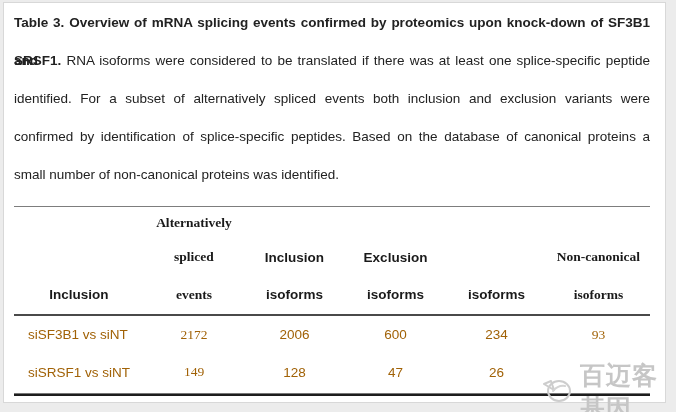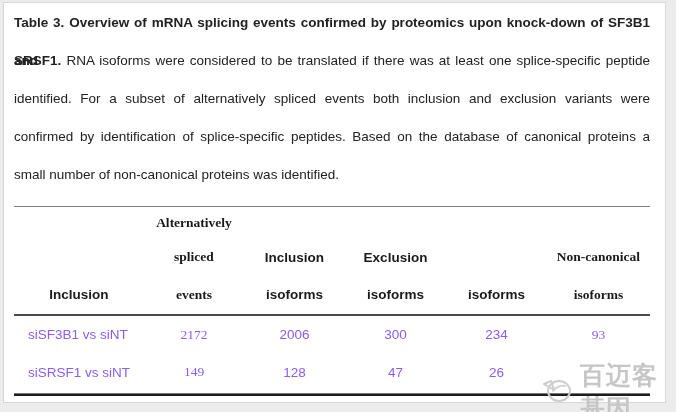--- a/index.html
+++ b/index.html
@@ -93,21 +93,21 @@
     width: 636px;
     display: grid;
     grid-template-columns: 130px 100px 101px 101px 101px 103px;
     grid-template-rows: 37px 38px;
   }
   .dcell {
     display: flex;
     align-items: center;
     justify-content: center;
     font-size: 13.5px;
-    color: #8b5cf6;
+    color: #a16207;
   }
   .dcell.exp {
     justify-content: flex-start;
     padding-left: 14px;
   }
   
   .watermark {
     position: absolute;
     left: 536px;
     top: 356px;
@@ -155,21 +155,21 @@
       <div class="hcell r3 c6">isoforms</div>
     </div>
 
     <div class="rule rule-mid"></div>
 
     <div class="data-grid">
 
       <div class="dcell exp r1 c1">siSF3B1 vs siNT</div>
       <div class="dcell r1 c2">2172</div>
       <div class="dcell r1 c3">2006</div>
-      <div class="dcell r1 c4">300</div>
+      <div class="dcell r1 c4">600</div>
       <div class="dcell r1 c5">234</div>
       <div class="dcell r1 c6">93</div>
 
       <div class="dcell exp r2 c1">siSRSF1 vs siNT</div>
       <div class="dcell r2 c2">149</div>
       <div class="dcell r2 c3">128</div>
       <div class="dcell r2 c4">47</div>
       <div class="dcell r2 c5">26</div>
     </div>
 

